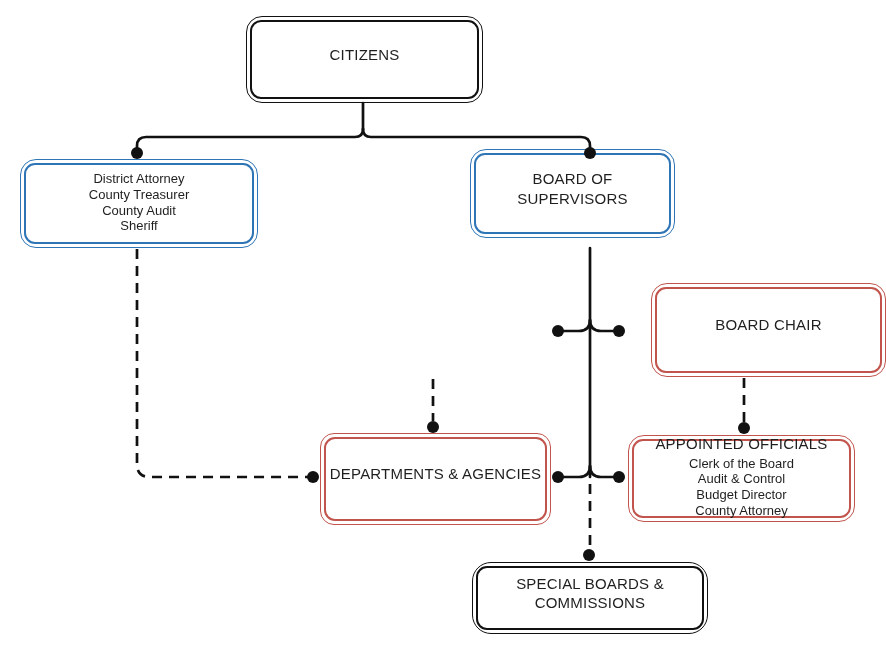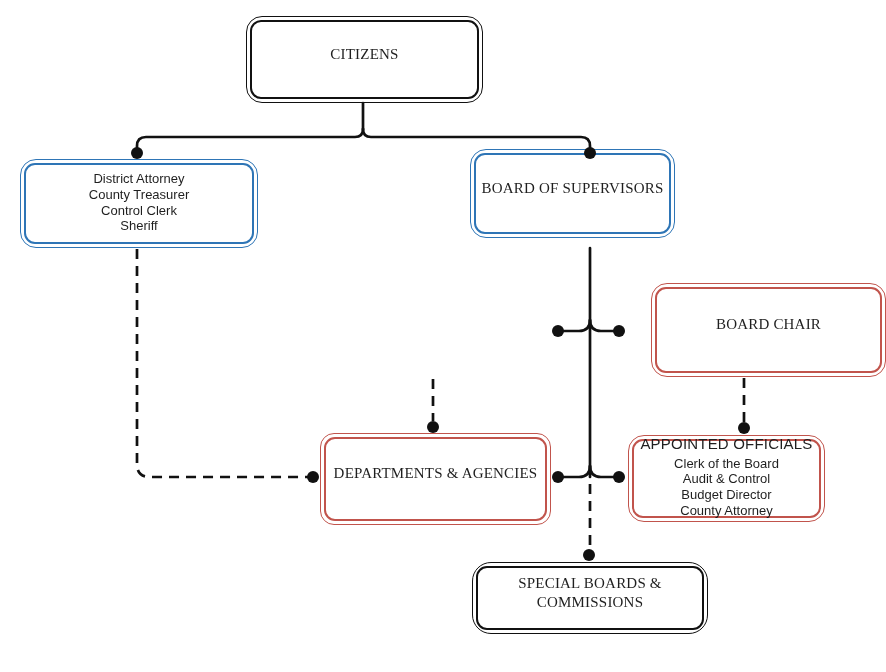--- a/index.html
+++ b/index.html
@@ -22,31 +22,31 @@
     box-sizing:border-box;height:100%;width:100%;
     border:2px solid var(--ink,#111);border-radius:11px;
     display:flex;flex-direction:column;align-items:center;justify-content:center;
     text-align:center;
   }
   .node.blue, .node.blue .inner{border-color:var(--blue,#2e75b6);}
   .node.red,  .node.red  .inner{border-color:var(--red,#c1544c);}
   .title{font-size:15px;letter-spacing:.2px;line-height:1.3;color:var(--text,#1f1f1f);}
   .subitems{font-size:13px;line-height:1.22;margin-top:2px;color:var(--text,#1f1f1f);}
   .subitems span{display:block;}
-  .center-only .inner{padding-bottom:10px;font-family:Liberation Serif, serif;}
+  .center-only .inner{padding-bottom:10px;}
   .with-items .inner{padding-bottom:4px;}
 
   
   .n-citizens   {left:246px;top:16px; width:237px;height:87px;}
   .n-elected    {left:20px; top:159px;width:238px;height:89px;}
   .n-bos        {left:470px;top:149px;width:205px;height:89px;}
   .n-committees {left:314px;top:283px;width:238px;height:95px;}
   .n-chair      {left:627px;top:283px;width:235px;height:94px;margin-left:24px;}
   .n-departments{left:320px;top:433px;width:231px;height:92px;border-radius:14px;}
-  .n-appointed  {left:628px;top:435px;width:197px;height:87px;}
+  .n-appointed  {left:628px;top:435px;width:227px;height:87px;}
   .n-special    {left:472px;top:562px;width:236px;height:72px;border-radius:19px;}
 </style>
 </head>
 <body>
 
 <div class="canvas">
 
   <svg class="connectors" width="886" height="672" viewBox="0 0 886 672">
 
     <path class="ln" d="M363 103 V129"></path>
@@ -79,21 +79,21 @@
     <div class="inner">
       <div class="title">CITIZENS</div>
     </div>
   </div>
 
   <div class="node n-elected blue with-items">
     <div class="inner">
       <div class="subitems">
         <span>District Attorney</span>
         <span>County Treasurer</span>
-        <span>Control Clerk</span>
+        <span>County Audit</span>
         <span>Sheriff</span>
       </div>
     </div>
   </div>
 
   <div class="node n-bos blue center-only">
     <div class="inner">
       <div class="title">BOARD OF SUPERVISORS</div>
     </div>
   </div>

